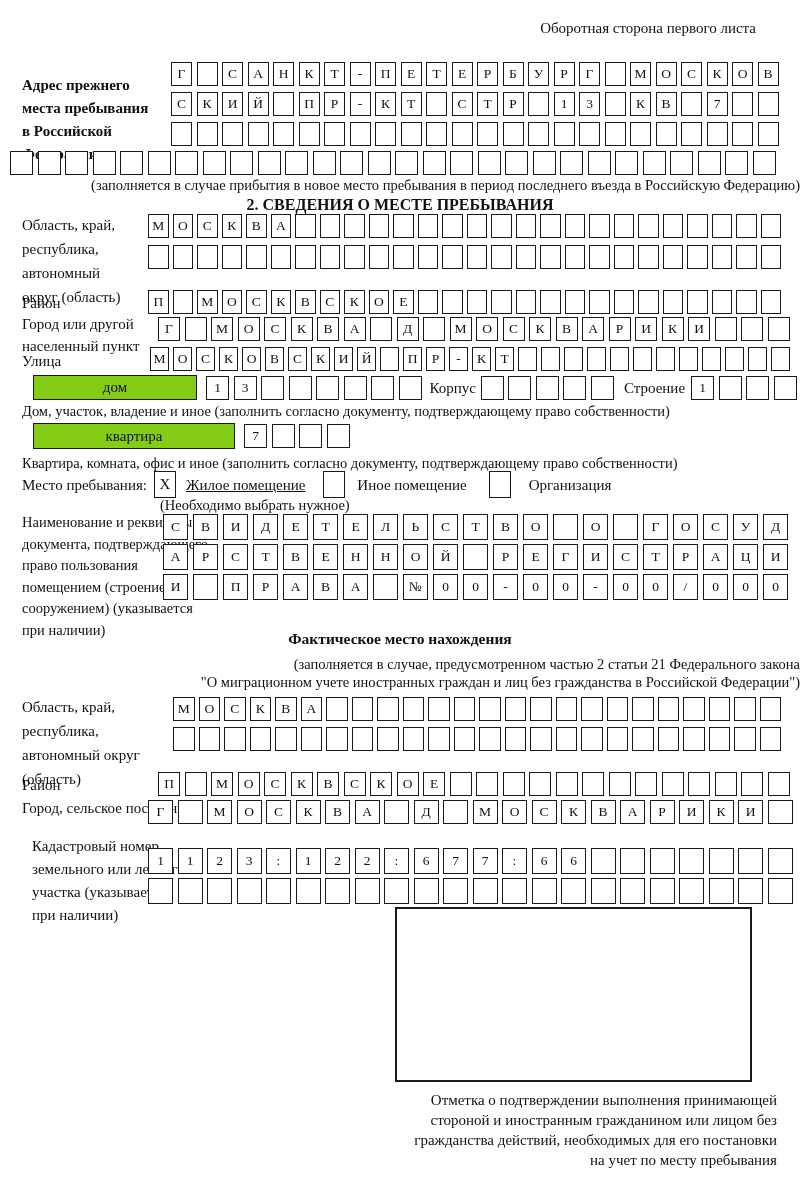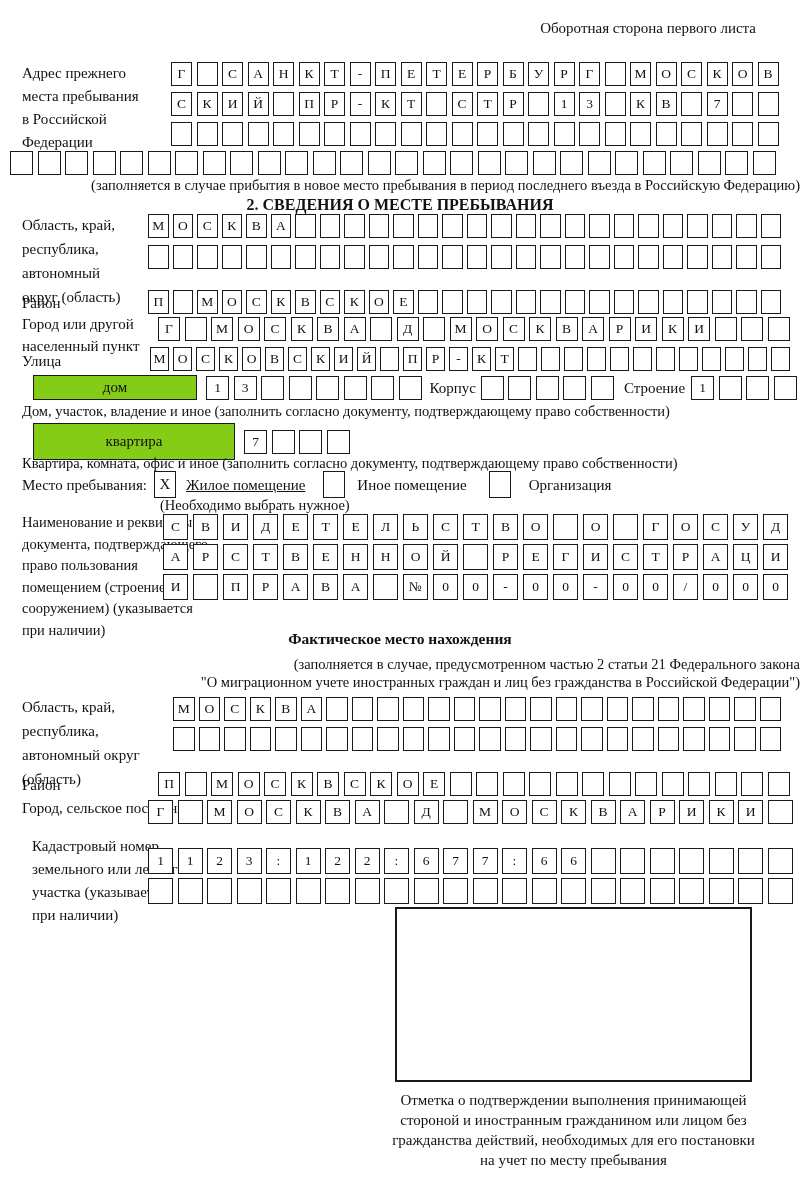--- a/index.html
+++ b/index.html
@@ -35,30 +35,30 @@
     box-sizing:border-box;border:1.7px solid #191919;display:inline-flex;
     align-items:center;justify-content:center;font-size:15px;background:#84cc16;
   }
   .cb{
     box-sizing:border-box;width:22px;height:27px;border:1.7px solid #191919;
     display:inline-flex;align-items:center;justify-content:center;
     font-size:15px;font-weight:500;background:#fff;
   }
   .rowflex{display:flex;align-items:center;}
   .stamp{box-sizing:border-box;border:2px solid #191919;background:#fff;}
-  .stampcap{font-size:15px;line-height:20px;text-align:center;}
+  .stampcap{font-size:15px;line-height:20px;text-align:right;}
 </style>
 </head>
 <body>
 
 <div class="page">
 
   <div class="abs caption" style="top:20px;right:44px;font-size:15px;">Оборотная сторона первого листа</div>
 
-  <div class="abs lbl lbl-lines" style="left:22px;top:62px;line-height:23px;">
+  <div class="abs lbl lbl-lines" style="left:22px;top:74px;line-height:23px;font-weight:bold;">
     <div>Адрес прежнего</div>
     <div>места пребывания</div>
     <div>в Российской</div>
     <div>Федерации</div>
   </div>
   <div class="abs cells cw-prev" style="left:171px;top:62px;">
       <span class="cell">Г</span>
       <span class="cell"></span>
       <span class="cell">С</span>
       <span class="cell">А</span>
@@ -349,21 +349,21 @@
     <span class="cells cw-house" style="margin-left:6px;">
         <span class="cell">1</span>
         <span class="cell"></span>
         <span class="cell"></span>
         <span class="cell"></span>
       </span>
   </div>
   <div class="abs caption" style="left:22px;top:403px;">Дом, участок, владение и иное (заполнить согласно документу, подтверждающему право собственности)</div>
 
   <div class="abs rowflex" style="left:33px;top:423px;">
-    <span class="longbox" style="width:202px;height:37px;">квартира</span>
+    <span class="longbox" style="width:202px;height:26px;">квартира</span>
     <span class="cells cw-house" style="margin-left:9px;">
         <span class="cell">7</span>
         <span class="cell"></span>
         <span class="cell"></span>
         <span class="cell"></span>
       </span>
   </div>
   <div class="abs caption" style="left:22px;top:455px;">Квартира, комната, офис и иное (заполнить согласно документу, подтверждающему право собственности)</div>
 
   <div class="abs rowflex" style="left:22px;top:471px;">

